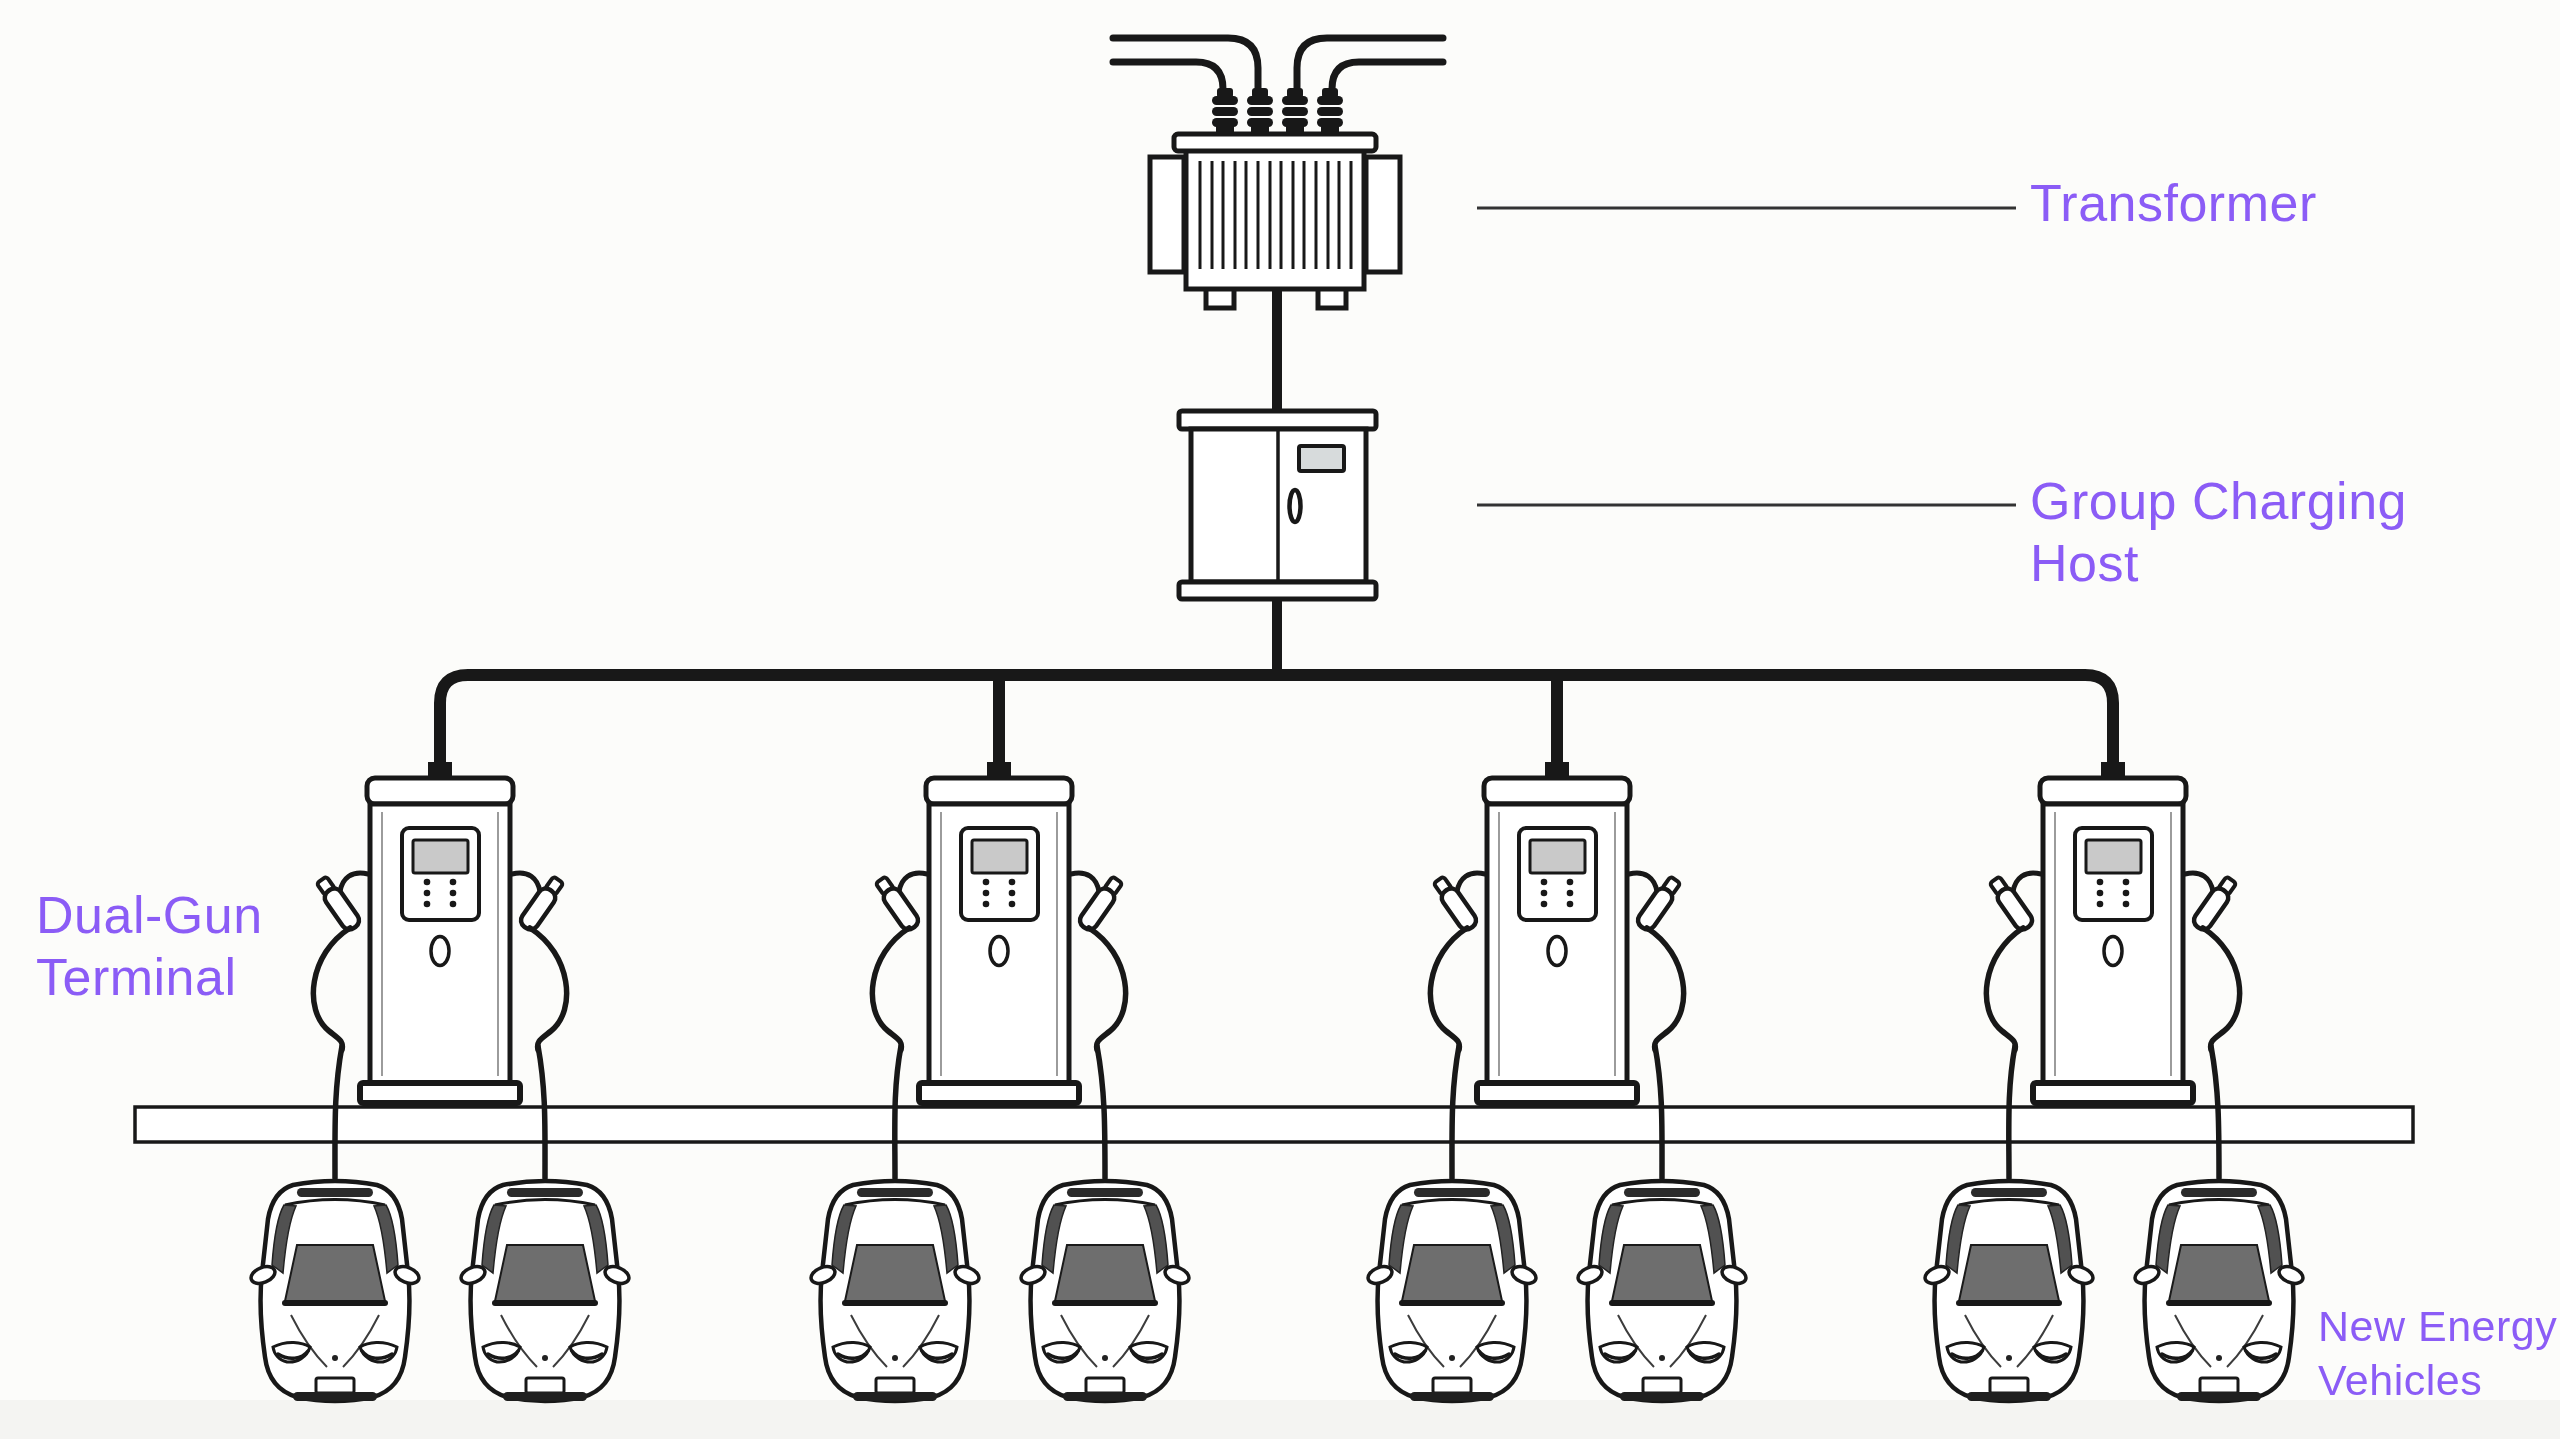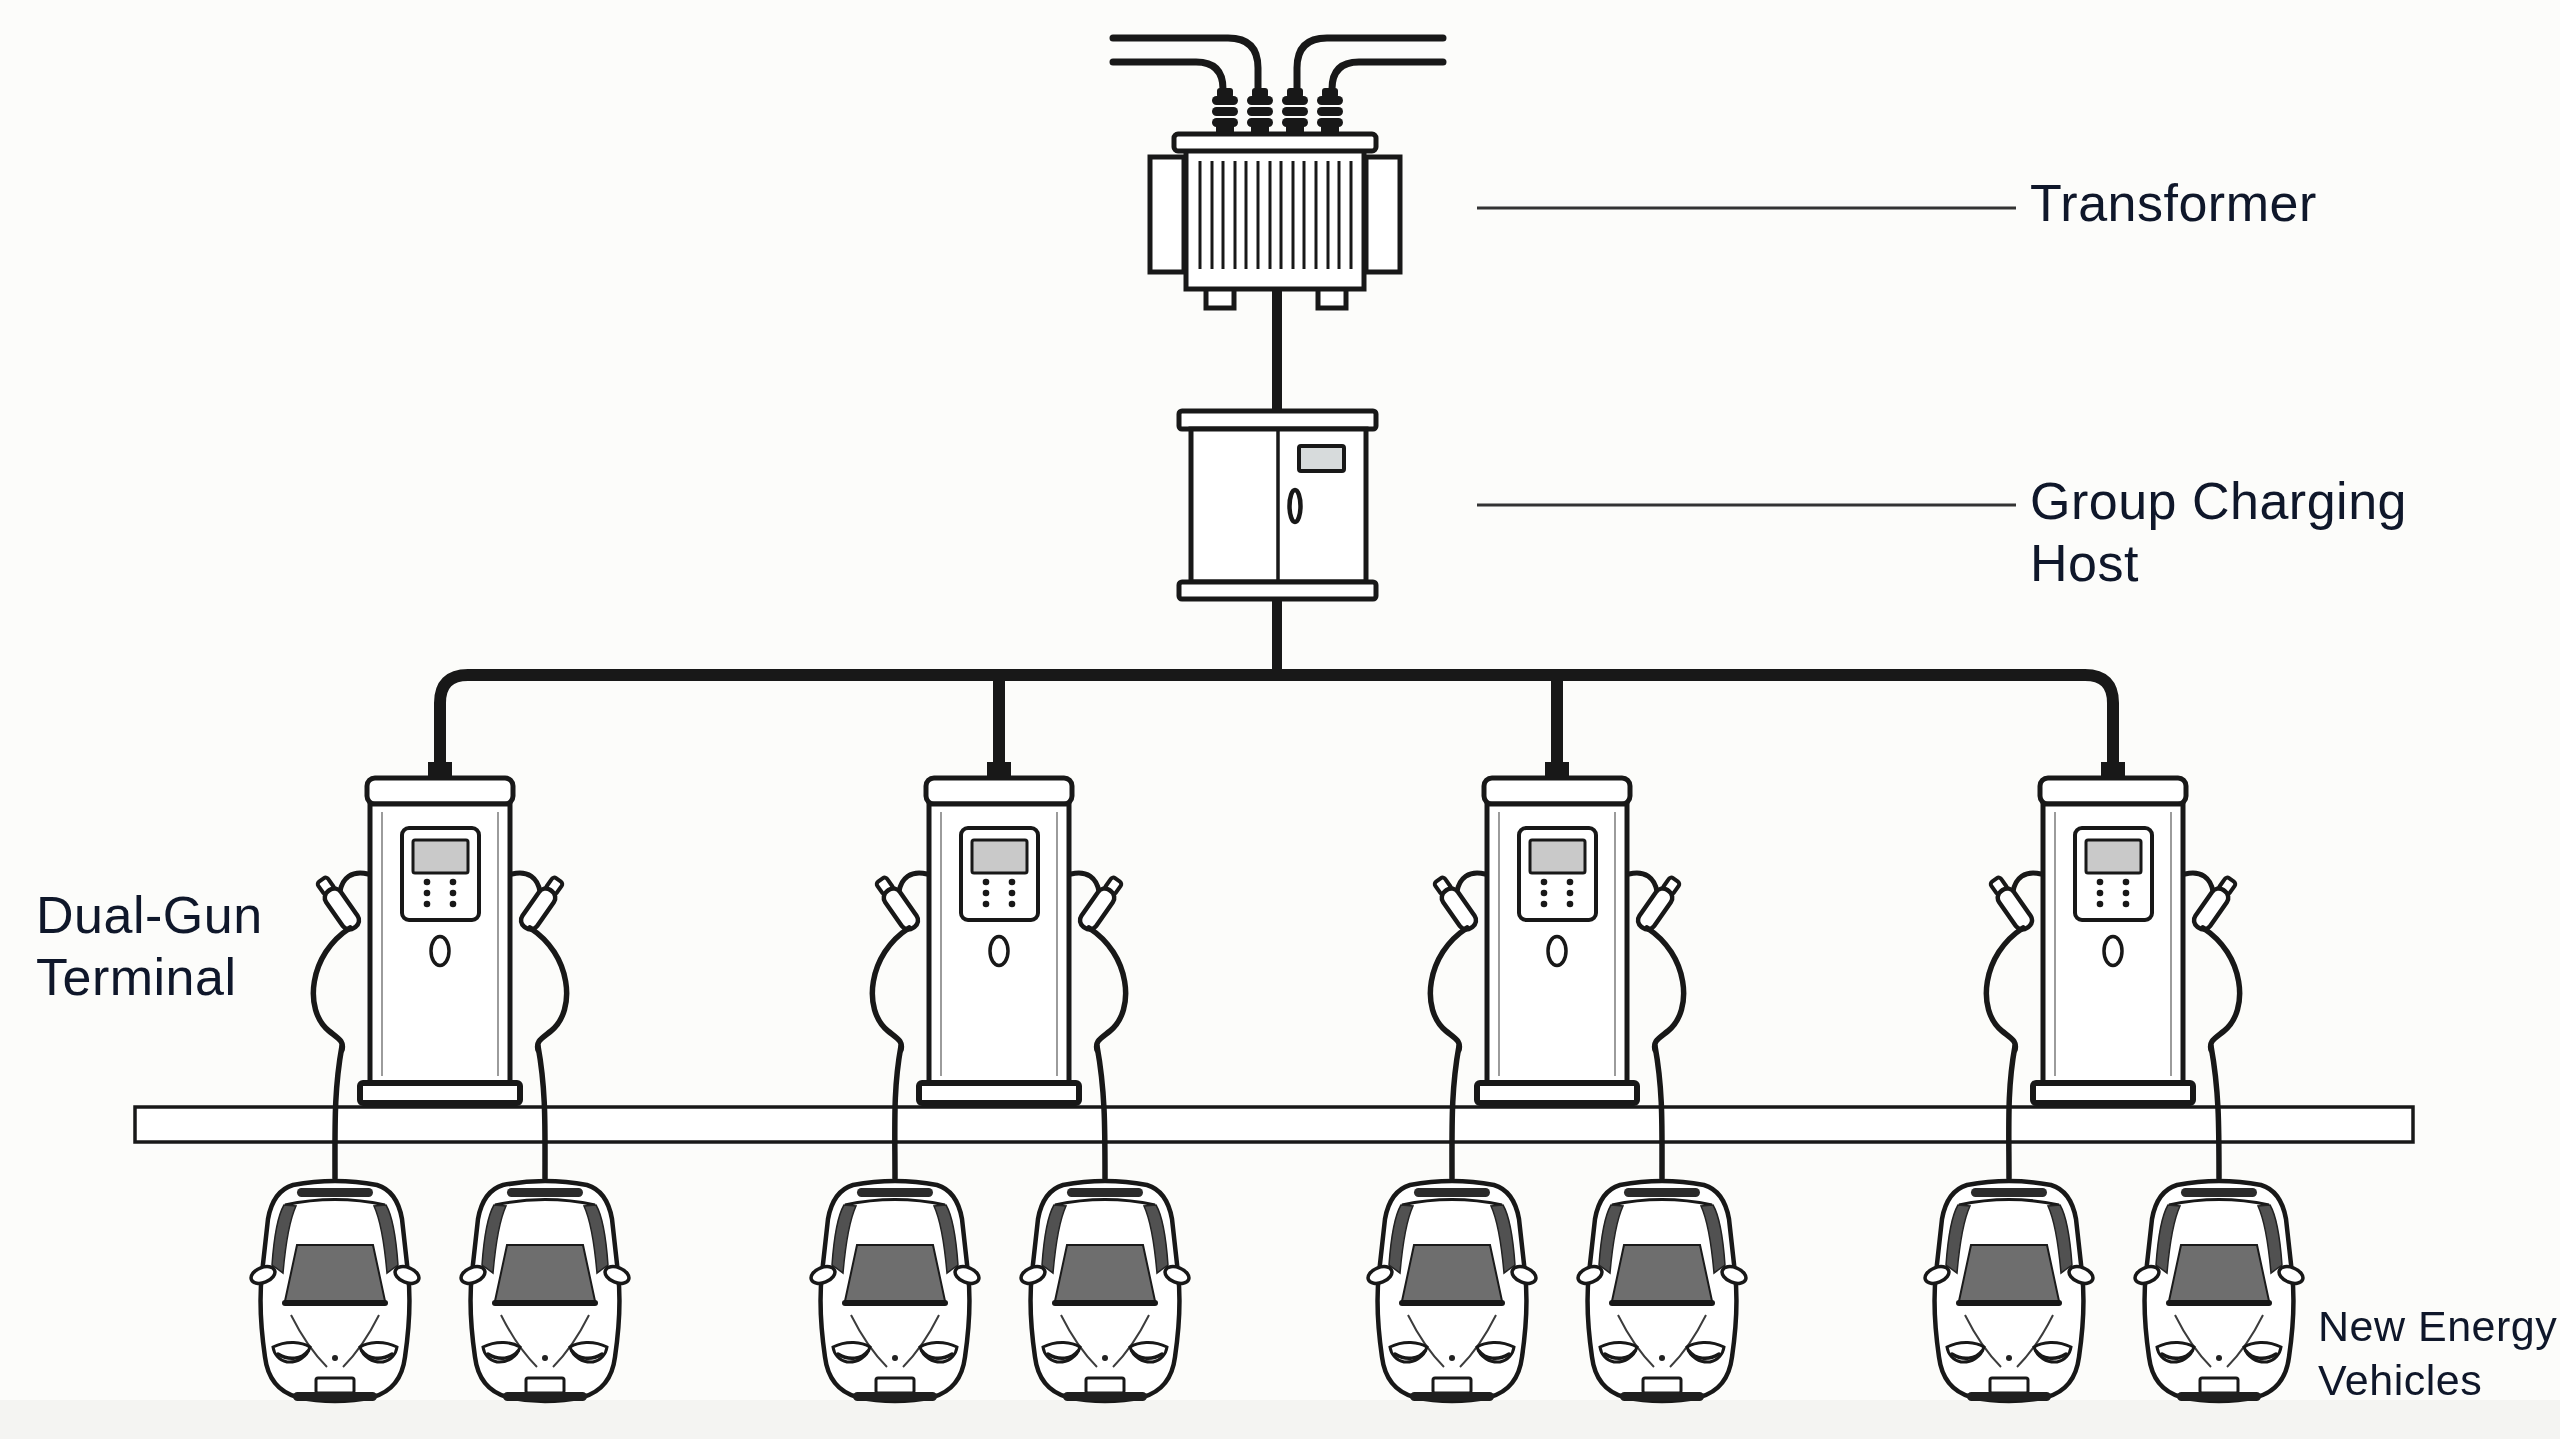--- a/index.html
+++ b/index.html
@@ -9,21 +9,21 @@
     font-family:"Liberation Sans", sans-serif;
     color:#111;
   }
   #stage{position:absolute;inset:0;}
   svg#scene{position:absolute;left:0;top:0;}
   .label{
     position:absolute;
     font-size:52px;
     line-height:1.2;
     letter-spacing:0.5px;
-    color:#0f172a;
+    color:#8b5cf6;
     white-space:normal;
   }
   #lbl-transformer{left:2030px;top:172px;width:500px;}
   #lbl-host{left:2030px;top:470px;width:480px;}
   #lbl-terminal{left:36px;top:884px;width:252px;}
   #lbl-vehicles{left:2318px;top:1300px;width:272px;font-size:43px;line-height:1.25;}
 
   
   .ink-stroke{stroke:#181818;fill:none;}
   .box{fill:#ffffff;stroke:#181818;}

